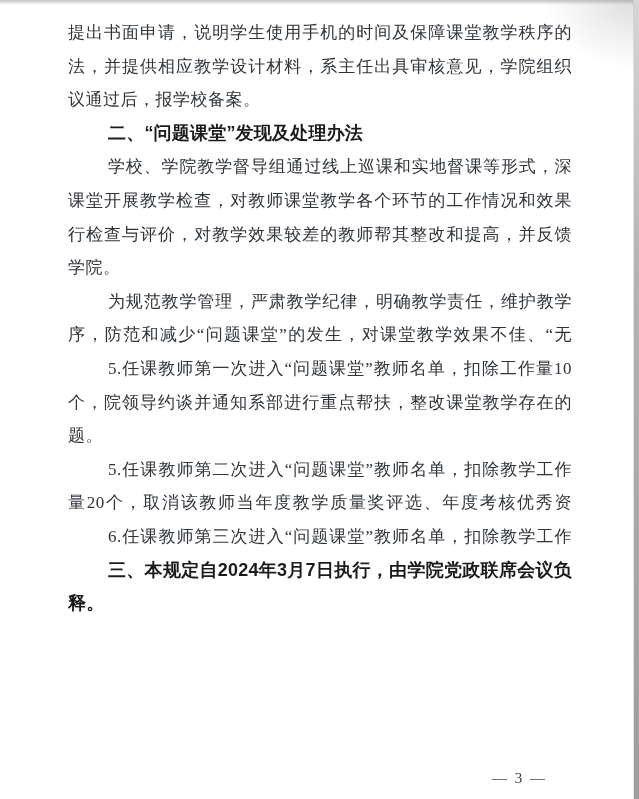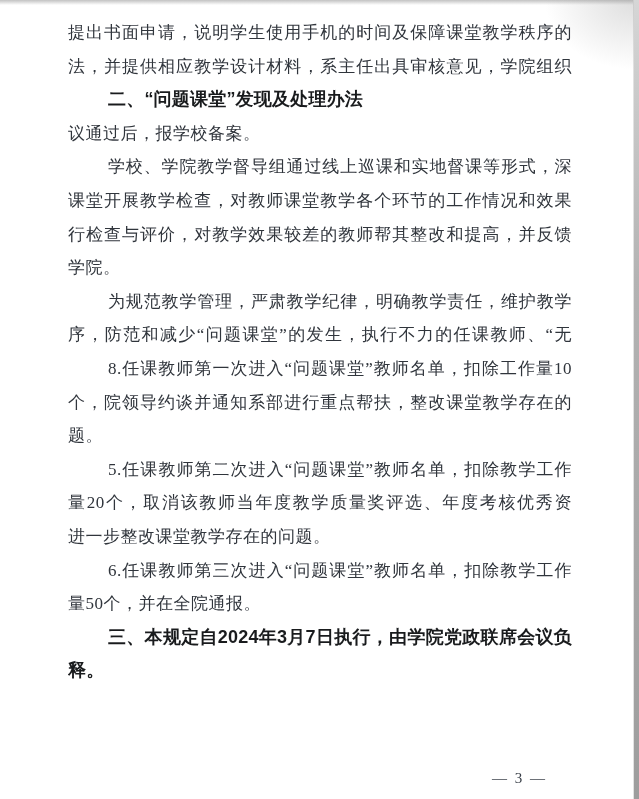--- a/index.html
+++ b/index.html
@@ -62,33 +62,31 @@
 </head>
 <body>
 
 <div class="scan-top-edge"></div>
 <div class="scan-right-edge"></div>
 <div class="scan-corner"></div>
 
 <div class="doc-body">
   <div class="line fill">提出书面申请，说明学生使用手机的时间及保障课堂教学秩序的方</div>
   <div class="line fill">法，并提供相应教学设计材料，系主任出具审核意见，学院组织审</div>
+  <div class="line">议通过后，报学校备案。</div>
   <div class="line heading indent">二、“问题课堂”发现及处理办法</div>
-  <div class="line">议通过后，报学校备案。</div>
   <div class="line fill indent">学校、学院教学督导组通过线上巡课和实地督课等形式，深入</div>
   <div class="line fill">课堂开展教学检查，对教师课堂教学各个环节的工作情况和效果进</div>
   <div class="line fill">行检查与评价，对教学效果较差的教师帮其整改和提高，并反馈给</div>
   <div class="line">学院。</div>
   <div class="line fill indent">为规范教学管理，严肃教学纪律，明确教学责任，维护教学秩</div>
-  <div class="line fill">序，防范和减少“问题课堂”的发生，执行不力的任课教师、“无</div>
-  <div class="line fill indent">8.任课教师第一次进入“问题课堂”教师名单，扣除工作量10</div>
+  <div class="line fill">序，防范和减少“问题课堂”的发生，对课堂教学效果不佳、“无</div>
+  <div class="line fill indent">5.任课教师第一次进入“问题课堂”教师名单，扣除工作量10</div>
   <div class="line fill">个，院领导约谈并通知系部进行重点帮扶，整改课堂教学存在的问</div>
   <div class="line">题。</div>
   <div class="line fill indent">5.任课教师第二次进入“问题课堂”教师名单，扣除教学工作</div>
   <div class="line fill">量20个，取消该教师当年度教学质量奖评选、年度考核优秀资格，</div>
-  <div class="line">进一步整改课堂教学存在的问题。</div>
   <div class="line fill indent">6.任课教师第三次进入“问题课堂”教师名单，扣除教学工作</div>
-  <div class="line">量50个，并在全院通报。</div>
   <div class="line heading fill indent">三、本规定自2024年3月7日执行，由学院党政联席会议负责解</div>
   <div class="line heading">释。</div>
 </div>
 
 <div class="page-number">— 3 —</div>
 
 </body></html>

